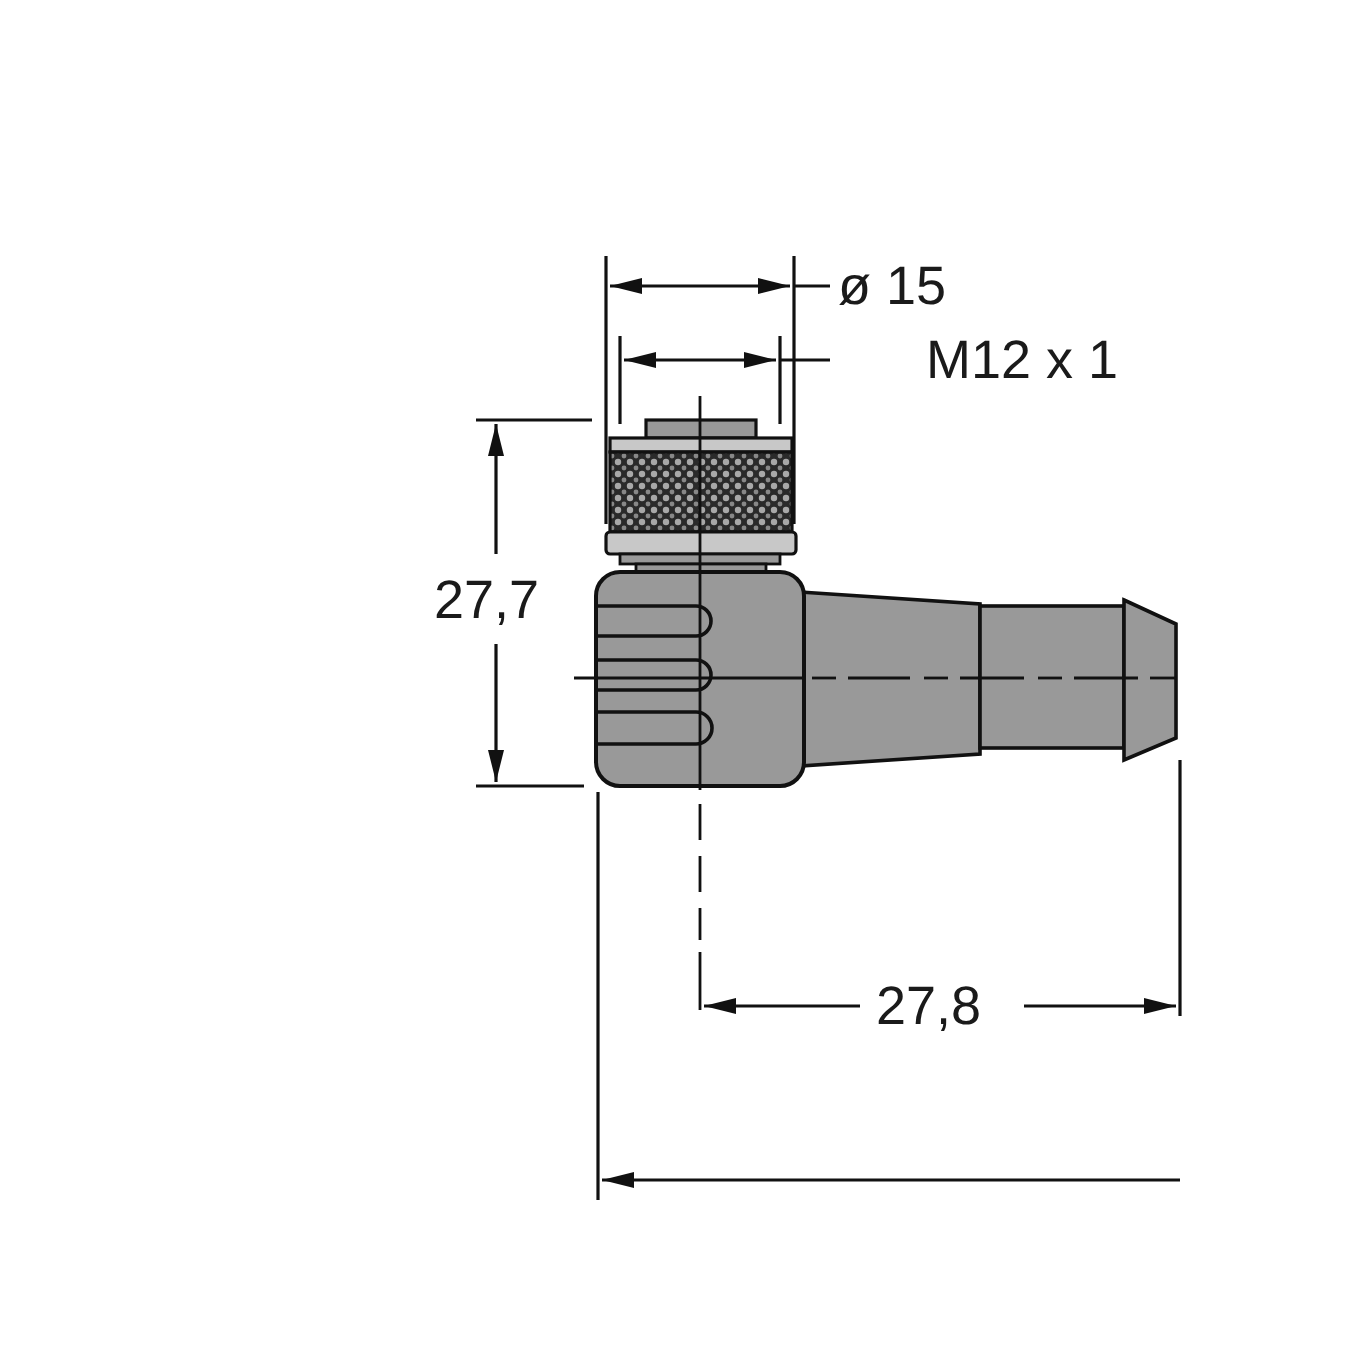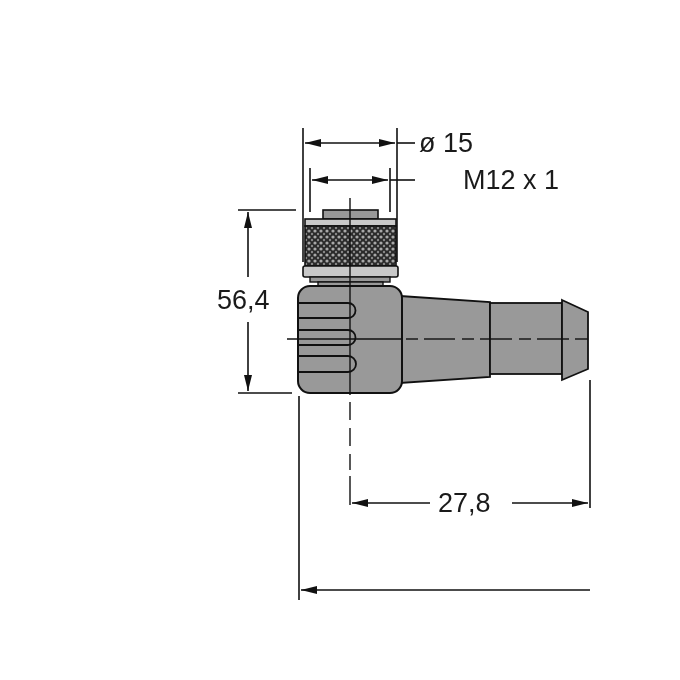--- a/index.html
+++ b/index.html
@@ -105,15 +105,15 @@
     <polygon points="588,503 572,499 572,507" fill="#111"></polygon>
 
     <g stroke="#111" stroke-width="1.6" fill="none">
       <line x1="301" y1="590" x2="590" y2="590"></line>
     </g>
     <polygon points="301,590 317,586 317,594" fill="#111"></polygon>
   </svg>
 
   <div class="dim-label" style="left:419px; top:130px;">ø 15</div>
   <div class="dim-label" style="left:419px; top:167px;margin-left:44px;">M12 x 1</div>
-  <div class="dim-label" style="left:217px; top:287px;">56,4</div>
+  <div class="dim-label" style="left:217px; top:287px;">27,7</div>
   <div class="dim-label" style="left:438px; top:490px;">27,8</div>
 </div>
 
 </body></html>

